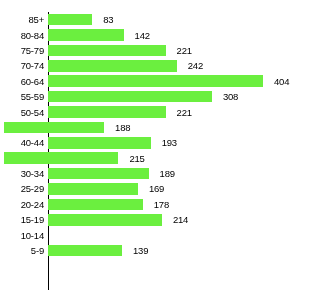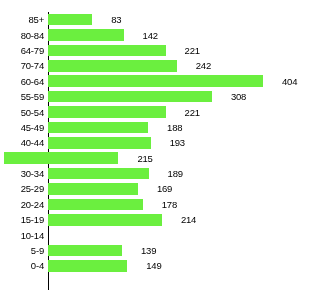--- a/index.html
+++ b/index.html
@@ -59,21 +59,21 @@
   }
   .bar {
     height: 11.6px;
     background: #6bef3f;
     display: block;
   }
   .bar-value {
     font-size: 9.5px;
     line-height: 11px;
     color: #000000;
-    margin-left: 19px;
+    margin-left: 11px;
     white-space: nowrap;
     letter-spacing: -0.2px;
   }
   #y-axis-line {
     position: absolute;
     left: 47.5px;
     top: 12px;
     width: 1.4px;
     height: 278px;
     background: #000000;
@@ -97,21 +97,21 @@
       </div>
       <div class="bar-row">
         <div class="cat-label">80-84</div>
         <div class="axis-gap"></div>
         <div class="bar-track">
           <div class="bar" style="width: 75.5693px; background: rgb(107, 239, 63);"></div>
           <div class="bar-value">142</div>
         </div>
       </div>
       <div class="bar-row">
-        <div class="cat-label">64-79</div>
+        <div class="cat-label">75-79</div>
         <div class="axis-gap"></div>
         <div class="bar-track">
           <div class="bar" style="width: 117.611px; background: rgb(107, 239, 63);"></div>
           <div class="bar-value">221</div>
         </div>
       </div>
       <div class="bar-row">
         <div class="cat-label">70-74</div>
         <div class="axis-gap"></div>
         <div class="bar-track">
@@ -137,21 +137,20 @@
       </div>
       <div class="bar-row">
         <div class="cat-label">50-54</div>
         <div class="axis-gap"></div>
         <div class="bar-track">
           <div class="bar" style="width: 117.611px; background: rgb(107, 239, 63);"></div>
           <div class="bar-value">221</div>
         </div>
       </div>
       <div class="bar-row">
-        <div class="cat-label">45-49</div>
         <div class="axis-gap"></div>
         <div class="bar-track">
           <div class="bar" style="width: 100.05px; background: rgb(107, 239, 63);"></div>
           <div class="bar-value">188</div>
         </div>
       </div>
       <div class="bar-row">
         <div class="cat-label">40-44</div>
         <div class="axis-gap"></div>
         <div class="bar-track">
@@ -203,23 +202,15 @@
         <div class="axis-gap"></div>
       </div>
       <div class="bar-row">
         <div class="cat-label">5-9</div>
         <div class="axis-gap"></div>
         <div class="bar-track">
           <div class="bar" style="width: 73.9728px; background: rgb(107, 239, 63);"></div>
           <div class="bar-value">139</div>
         </div>
       </div>
-      <div class="bar-row">
-        <div class="cat-label">0-4</div>
-        <div class="axis-gap"></div>
-        <div class="bar-track">
-          <div class="bar" style="width: 79.2946px; background: rgb(107, 239, 63);"></div>
-          <div class="bar-value">149</div>
-        </div>
-      </div>
     </div>
 
 </div>
 
 </body></html>

